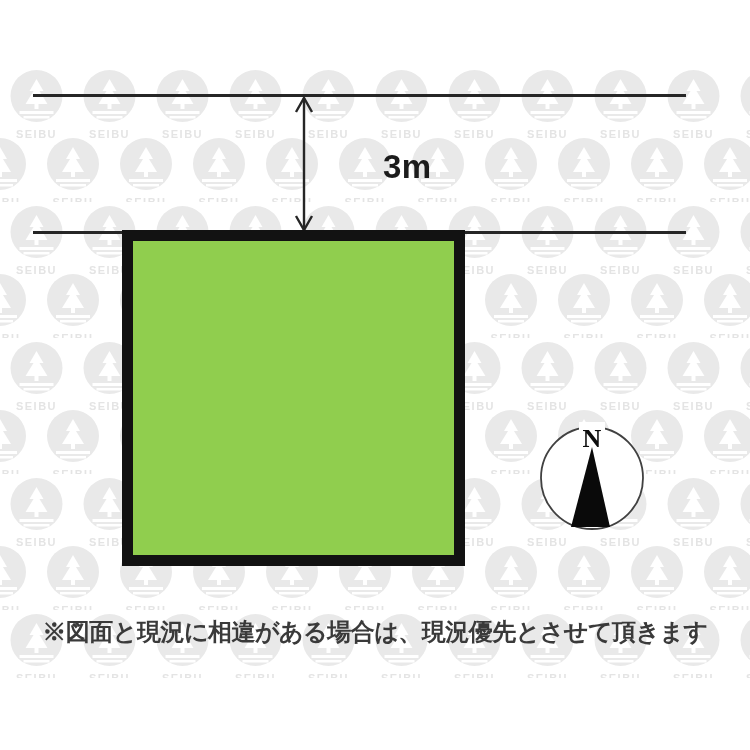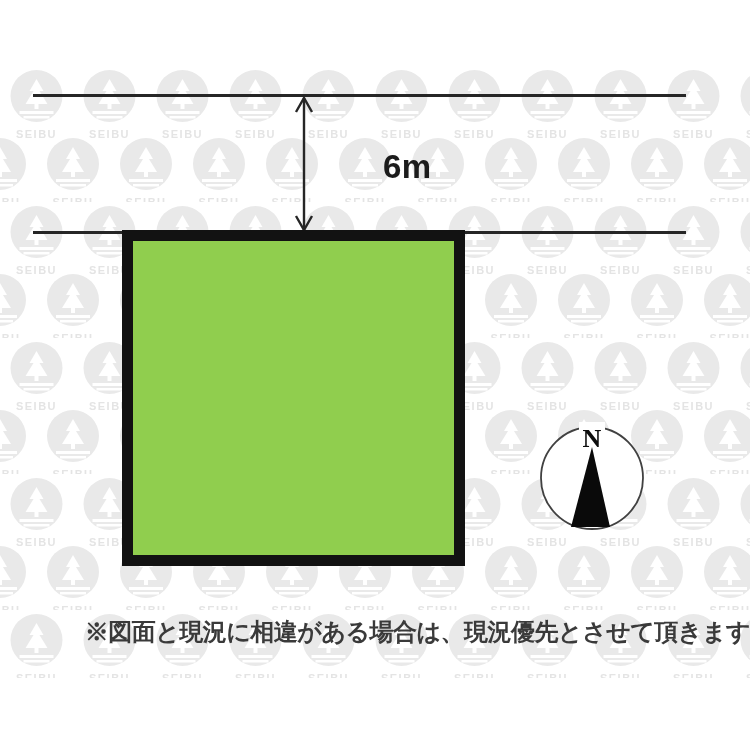--- a/index.html
+++ b/index.html
@@ -63,21 +63,21 @@
   .compass-needle { fill:#0a0a0a; }
   .compass-n {
     font-family:"Liberation Serif", serif;
     font-weight:bold; font-size:26px;
     fill:#0d0d0d; text-anchor:middle;
   }
 
   
   .disclaimer {
     position:absolute; left:0; top:616px; width:750px;
-    text-align:right;
+    text-align:center;
     font-size:24px; font-weight:bold;
     letter-spacing:-0.5px;
     color: var(--disclaimer-color, #3a3a3a);
   }
 </style>
 </head>
 <body>
 
 <div class="canvas">
 
@@ -102,21 +102,21 @@
 
   <div class="road-line upper"></div>
   <div class="road-line lower"></div>
 
   <svg class="dim-arrow" width="22" height="138" xmlns="http://www.w3.org/2000/svg">
     <line x1="11" y1="3" x2="11" y2="135"></line>
     <polyline points="3,17 11,3 19,17"></polyline>
     <polyline points="3,121 11,135 19,121"></polyline>
   </svg>
 
-  <div class="road-width-label">6m</div>
+  <div class="road-width-label">3m</div>
 
   <div class="land-plot"></div>
 
   <svg class="compass" width="112" height="112" xmlns="http://www.w3.org/2000/svg">
     <circle class="compass-circle" cx="56" cy="56" r="51"></circle>
     <polygon class="compass-needle" points="56,25 35,105 74,105"></polygon>
     <rect x="43" y="0" width="26" height="13" fill="#ffffff"></rect>
     <text class="compass-n" x="56" y="25">N</text>
   </svg>
 

